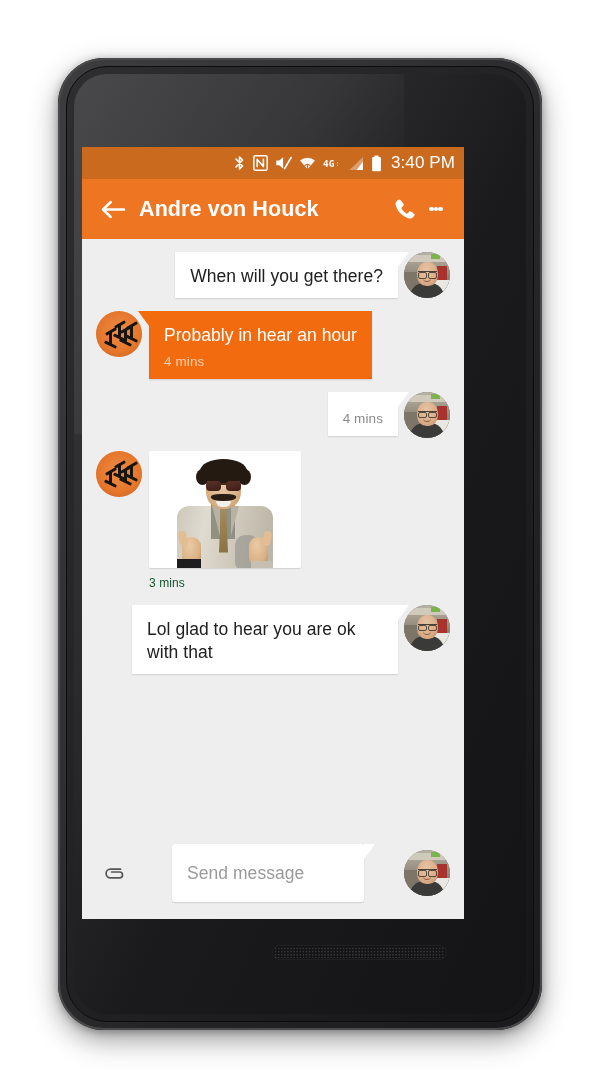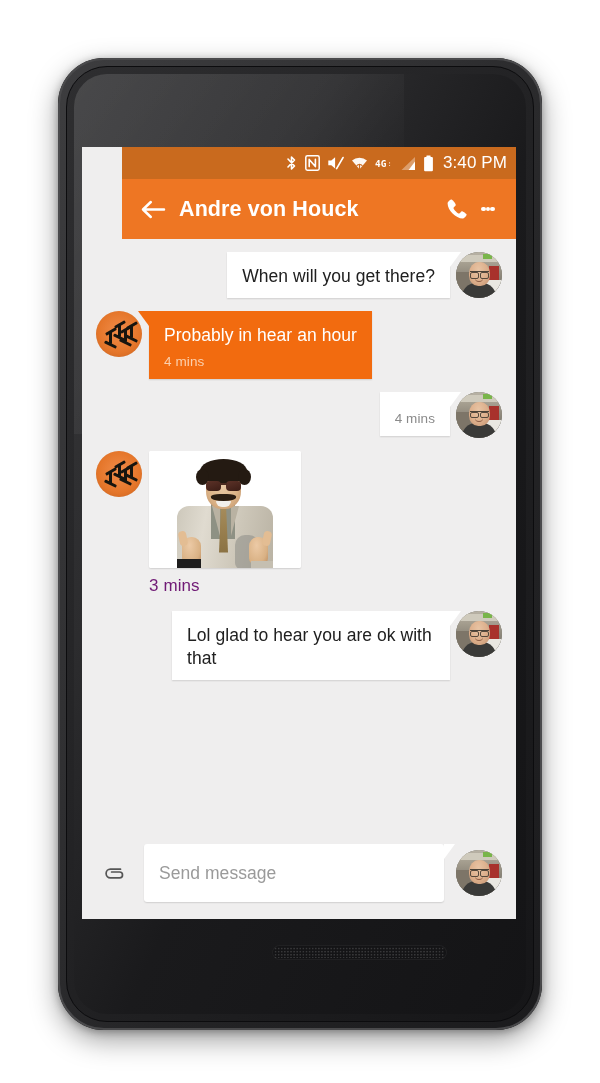--- a/index.html
+++ b/index.html
@@ -72,22 +72,22 @@
     overflow:hidden;
   }
   .bottom-speaker::after{
     content:""; position:absolute; inset:2px;
     background-image: radial-gradient(circle, rgba(255,255,255,.15) 0.7px, transparent 0.8px);
     background-size: 3.1px 3.1px;
   }
 
   
   #screen{
-    position:absolute; left:82px; top:147px; width:434px; height:772px;
-    background:#efeeee; overflow:hidden;padding-left:40px;
+    position:absolute; left:82px; top:147px; width:382px; height:772px;
+    background:#efeeee; overflow:hidden;
   }
 
   
   .statusbar{
     height:32px; background:#c96a1e; position:relative;
     display:flex; align-items:center; justify-content:flex-end;
     padding-right:9px; gap:7px;
   }
   .sb-icon{ display:flex; align-items:center; }
   .sb-time{
@@ -159,26 +159,26 @@
   .bubble.sent .msg-text{ color:#ffffff; }
   .msg-time{ font-size:13.5px; color:#8a8a8a; margin-top:6px; letter-spacing:.1px; }
   .bubble.sent .msg-time{ color:#fbd0ae; }
 
   
   .img-wrap{ display:flex; flex-direction:column; }
   .img-card{
     width:152px; height:117px; background:#fff; border-radius:2px;
     box-shadow:0 1px 1.5px rgba(0,0,0,.13); overflow:hidden; position:relative;
   }
-  .img-time{ font-size:17px; color:#701a75; margin-top:8px; letter-spacing:.1px; }
+  .img-time{ font-size:12px; color:#14532d; margin-top:8px; letter-spacing:.1px; }
 
   
   .composer{
     position:absolute; left:0; right:0; bottom:0; height:92px;
-    background:#efeeee; display:flex; align-items:center; padding:0 14px;
+    background:#efeeee; display:flex; align-items:center; padding:0 14px;gap:28px;
   }
   .clip-btn{ width:34px; height:34px; display:flex; align-items:center; justify-content:center; cursor:pointer; flex:0 0 34px; }
   .input-box{
     flex:1; height:58px; background:#fff; border-radius:3px;
     display:flex; align-items:center; padding:0 15px;
     box-shadow:0 1px 1.5px rgba(0,0,0,.13);
     margin:0 12px 0 14px; position:relative;
   }
   .input-box::after{
     content:""; position:absolute; top:0; right:-11px;

